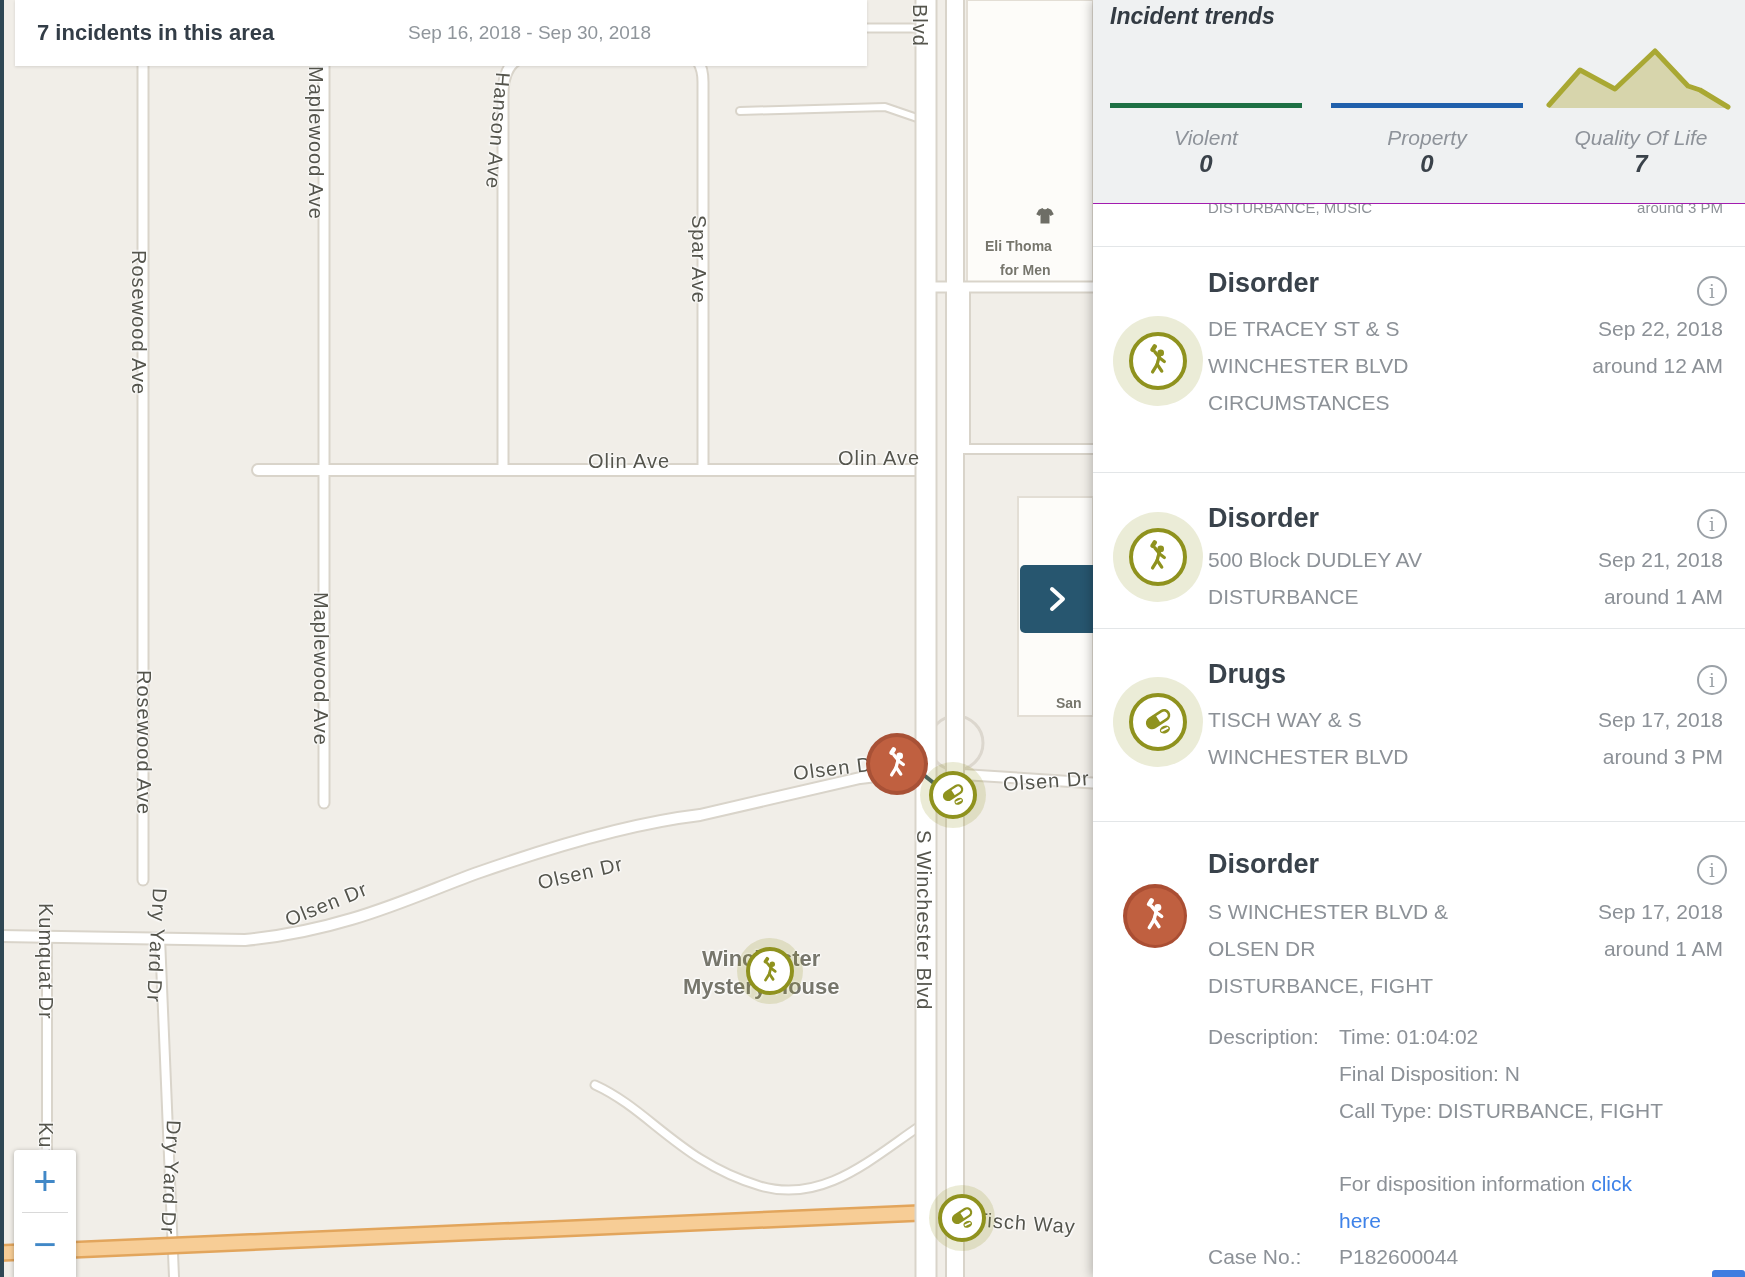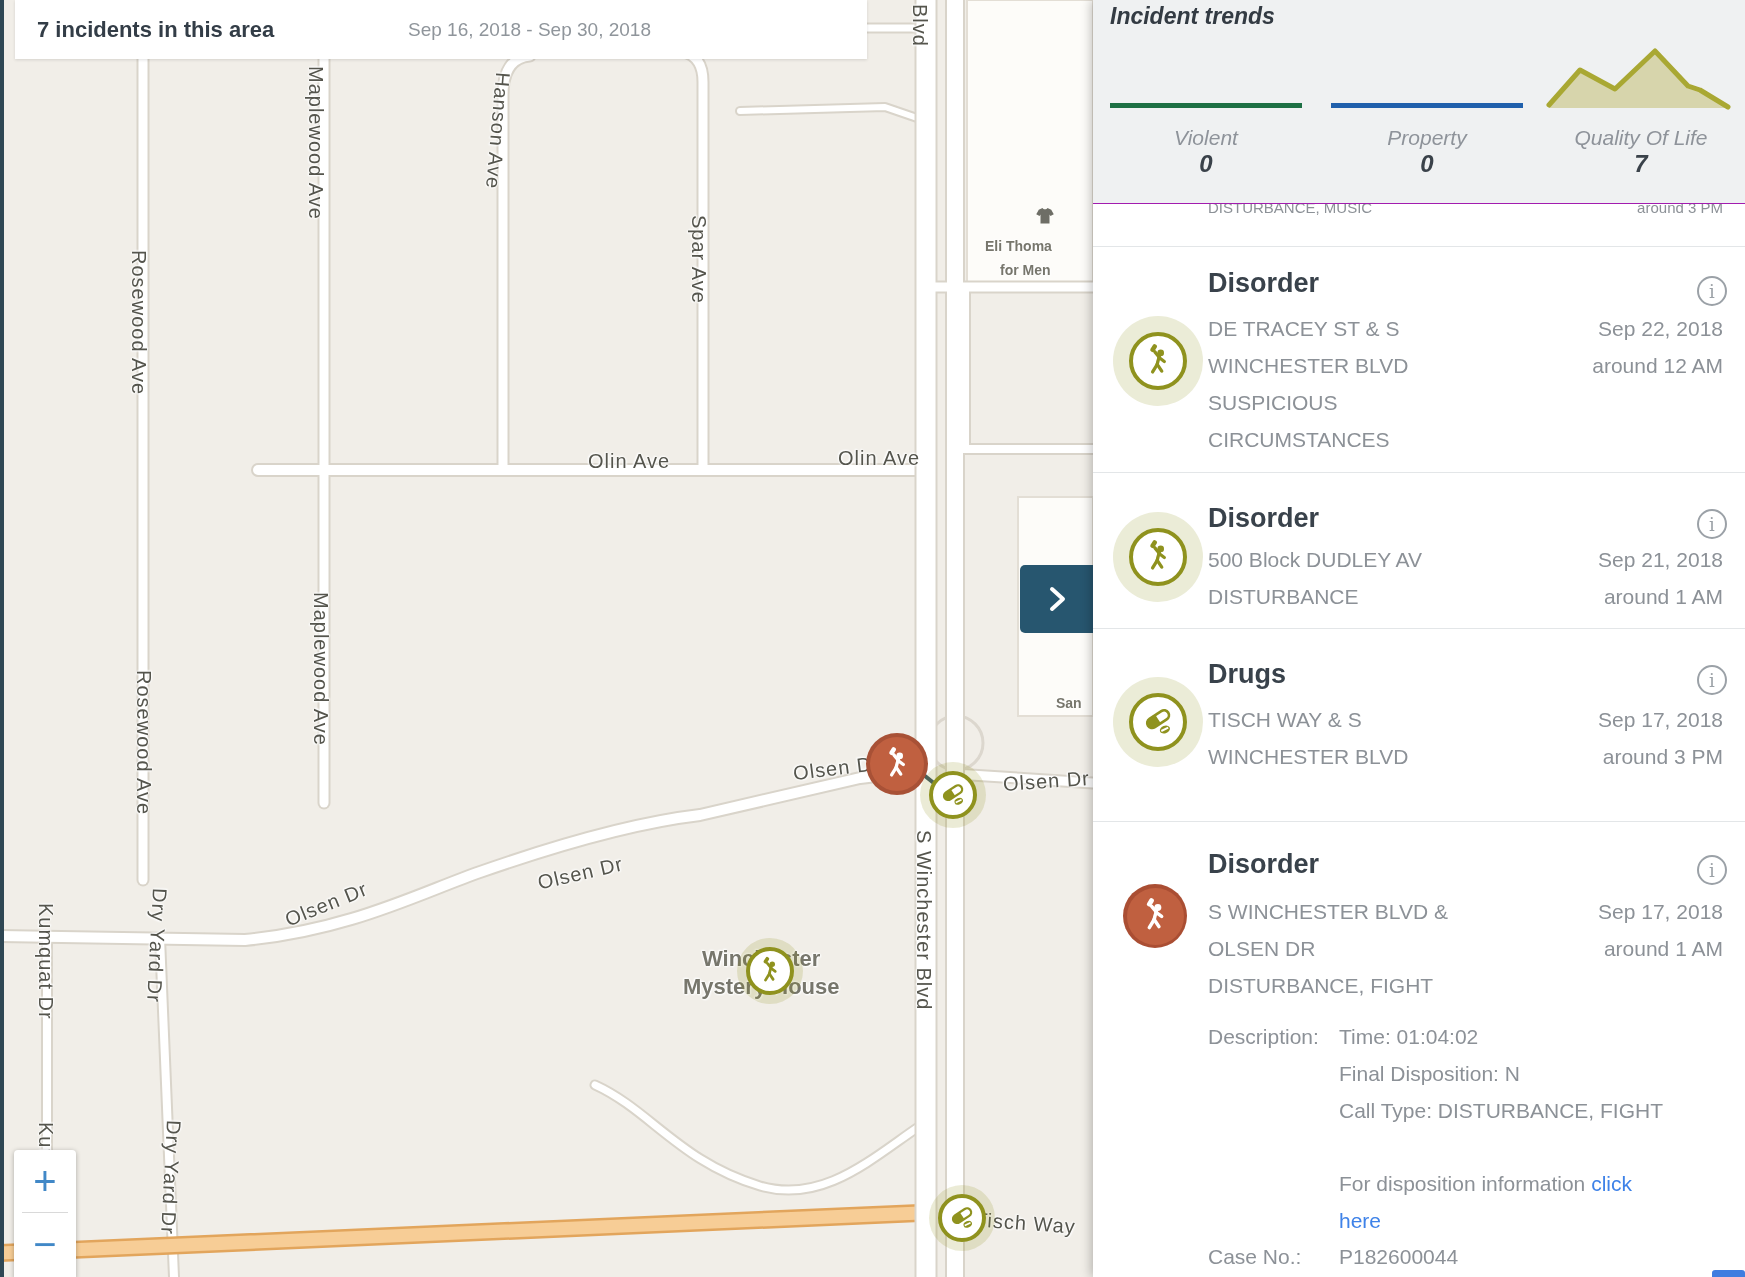--- a/index.html
+++ b/index.html
@@ -15,21 +15,21 @@
           text-shadow:0 0 2px #fff,0 0 3px #fff,1px 1px 2px #fff,-1px -1px 2px #fff;}
   .poi{position:absolute;font-size:14px;font-weight:700;color:#77766c;white-space:nowrap;z-index:2;
        text-shadow:0 0 2px #fff,0 0 3px #fff,1px 1px 2px #fff,-1px -1px 2px #fff;}
   .marker{position:absolute;z-index:4;}
   .halo{position:absolute;border-radius:50%;background:rgba(143,146,30,.18);}
   .disc{position:absolute;background:#fff;border:4px solid #8f921e;border-radius:50%;
         display:flex;align-items:center;justify-content:center;box-sizing:border-box;}
   .red-outer{position:absolute;border-radius:50%;background:#a85136;display:flex;align-items:center;justify-content:center;}
   .red-inner{border-radius:50%;background:#c06040;display:flex;align-items:center;justify-content:center;}
   
-  #hdr{position:absolute;left:15px;top:0;width:852px;height:59px;background:#fff;z-index:6;
+  #hdr{position:absolute;left:15px;top:0;width:852px;height:66px;background:#fff;z-index:6;
        box-shadow:0 1px 3px rgba(0,0,0,.12);display:flex;align-items:center;}
   #hdr .t{font-size:22px;font-weight:700;color:#333d47;margin-left:22px;}
   #hdr .d{font-size:19px;color:#8f959b;position:absolute;left:393px;}
   
   #zoomctl{position:absolute;left:14px;top:1150px;width:62px;height:130px;background:#fff;border-radius:4px;
            z-index:6;box-shadow:0 1px 5px rgba(0,0,0,.3);}
   .zbtn{width:62px;height:62px;display:flex;align-items:center;justify-content:center;
         font-size:40px;color:#4188c7;cursor:pointer;}
   #zoomctl .sep{height:1px;background:#d9d9d9;margin:0 8px;}
   
@@ -278,21 +278,20 @@
           <svg width="36" height="36" viewBox="0 0 24 24">
               <use href="#sym-person"></use>
             </svg>
         </div>
       </div>
       <div class="ititle" style="top:268px">Disorder</div>
       <div class="info" style="top:276px">i</div>
       <div class="addr" style="top:310px">
         <div>DE TRACEY ST &amp; S</div>
         <div>WINCHESTER BLVD</div>
-        <div>SUSPICIOUS</div>
         <div>CIRCUMSTANCES</div>
       </div>
       <div class="dt" style="top:310px">
         <div>Sep 22, 2018</div>
         <div>around 12 AM</div>
       </div>
     </div>
 
     <div class="sepline" style="top:472px"></div>
 

